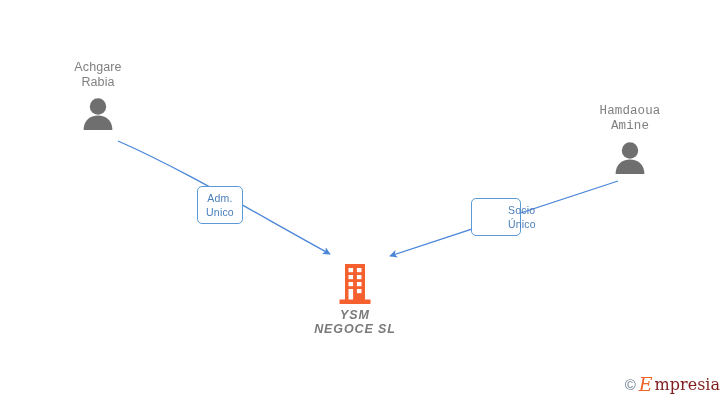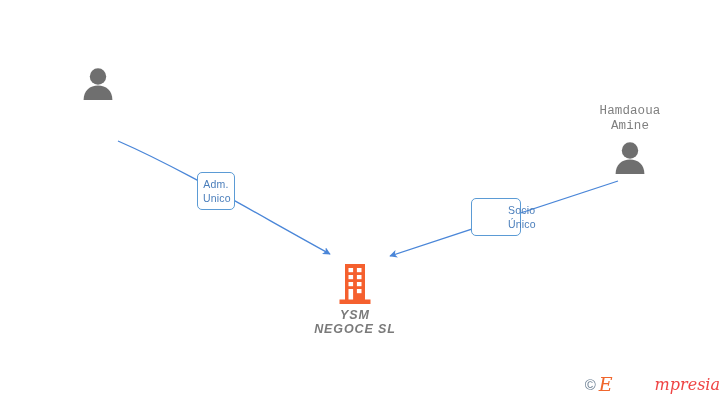--- a/index.html
+++ b/index.html
@@ -98,26 +98,24 @@
   }
   #watermark .wm-e {
     color: #f0662d;
     font-family: "DejaVu Serif", serif;
     font-style: italic;
     font-size: 19px;
     line-height: 1;
     margin-right: -1px;
   }
   #watermark .wm-rest {
-    color: #ef4444;
+    color: #7f1d1d;
     font-family: "DejaVu Serif", serif;
-    font-style: italic;
     font-size: 16px;
     line-height: 1;
-    margin-left: 40px;
   }
 </style>
 </head>
 <body>
 
 <div id="canvas" style="width: 728px; height: 400px;">
 
   <svg id="edges" viewBox="0 0 728 400" xmlns="http://www.w3.org/2000/svg">
     <defs>
       <marker id="ah-left" viewBox="0 0 10 10" refX="9" refY="5" markerWidth="6" markerHeight="6" orient="auto-start-reverse">
@@ -127,20 +125,22 @@
         <path d="M0,0 L10,5 L0,10 L2.5,5 Z" fill="#4a86d8"></path>
       </marker>
     </defs>
 
     <path id="edge-0" fill="none" stroke="#4a86d8" stroke-width="1.3" marker-end="url(#ah-left)" d="M118,141 C180,168 250,210 330,254"></path>
 
     <path id="edge-1" fill="none" stroke="#4a86d8" stroke-width="1.3" marker-end="url(#ah-right)" d="M618,181 L390,256"></path>
   </svg>
 
   <div class="person" id="node-person-left" style="left: 38px; top: 60px;">
+    <div class="pname">Achgare
+Rabia</div>
     <div class="picon">
       <svg width="36" height="34" viewBox="0 0 36 34" xmlns="http://www.w3.org/2000/svg">
         <circle cx="18" cy="10.5" r="8.2" fill="#6f6f6f"></circle>
         <path d="M3.6,34 C3.6,24.2 10.0,19.4 18,19.4 C26.0,19.4 32.4,24.2 32.4,34 Z" fill="#6f6f6f"></path>
       </svg>
     </div>
   </div>
 
   <div class="person" id="node-person-right" style="left: 570px; top: 104px; font-family: Liberation Mono, monospace;">
     <div class="pname">Hamdaoua
@@ -169,21 +169,21 @@
         <rect x="18.9" y="19" width="4.6" height="4.2" fill="#ffffff"></rect>
         <rect x="18.9" y="26" width="4.6" height="4.2" fill="#ffffff"></rect>
 
         <rect x="10.5" y="26" width="4.6" height="10.5" fill="#ffffff"></rect>
       </svg>
     </div>
     <div class="cname">YSM
 NEGOCE  SL</div>
   </div>
 
-  <div class="rel" id="rel-0" style="left: 197px; top: 172px; width: 38px; height: 38px;">Adm.
+  <div class="rel" id="rel-0" style="left: 197px; top: 186px; width: 46px; height: 38px;">Adm.
 Unico</div>
 
   <div class="rel" id="rel-1" style="left: 471px; top: 198px; width: 50px; height: 38px; padding-left: 36px;">Socio
 Único</div>
 
   <div id="watermark">
     <span class="wm-c">©</span>
     <span class="wm-e">E</span>
     <span class="wm-rest">mpresia</span>
   </div>

